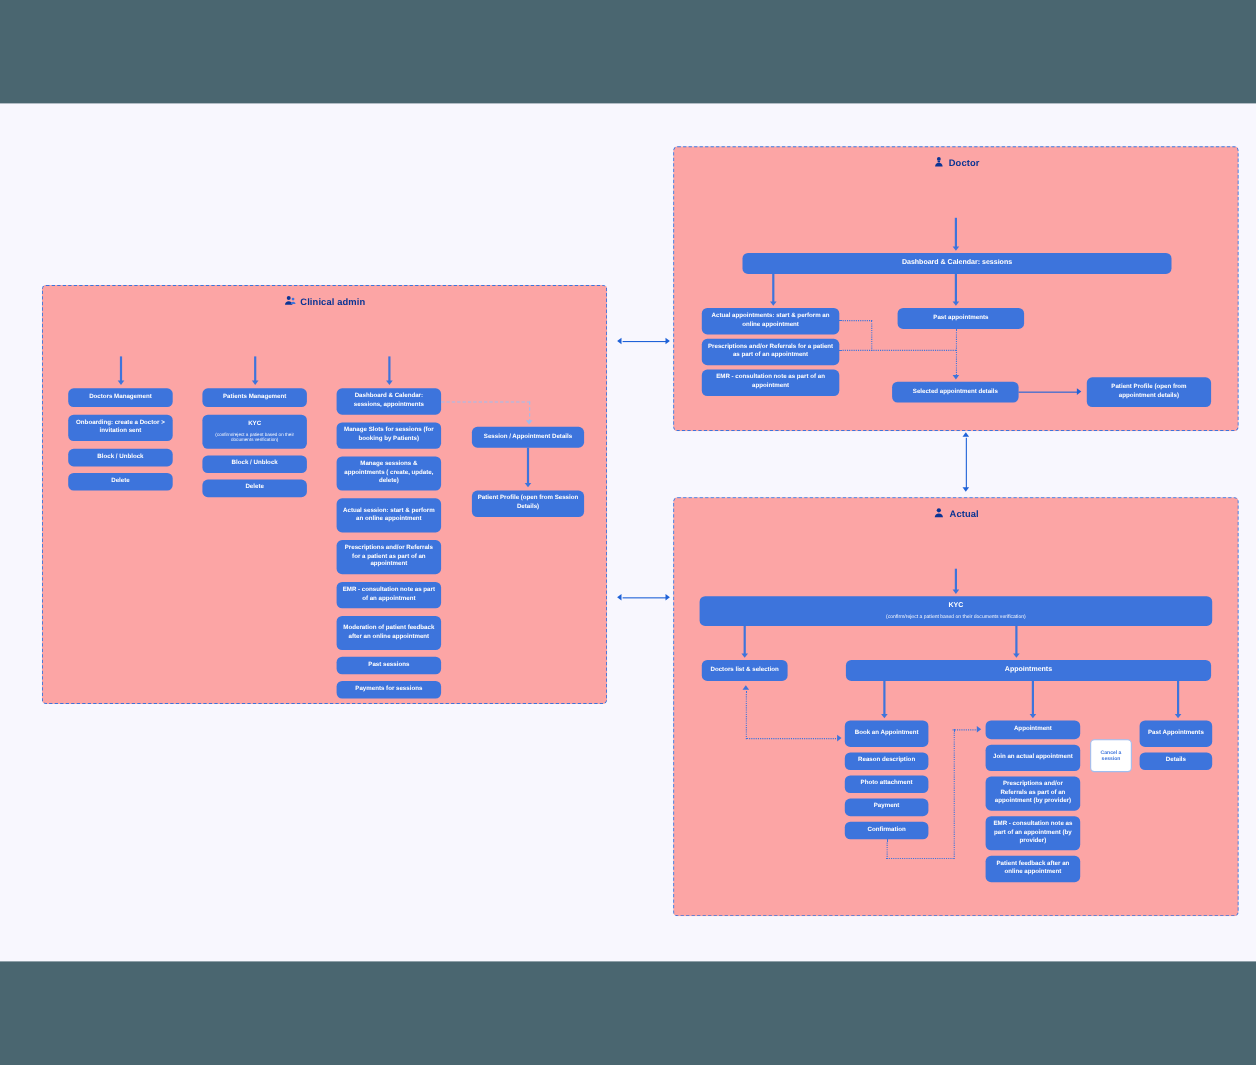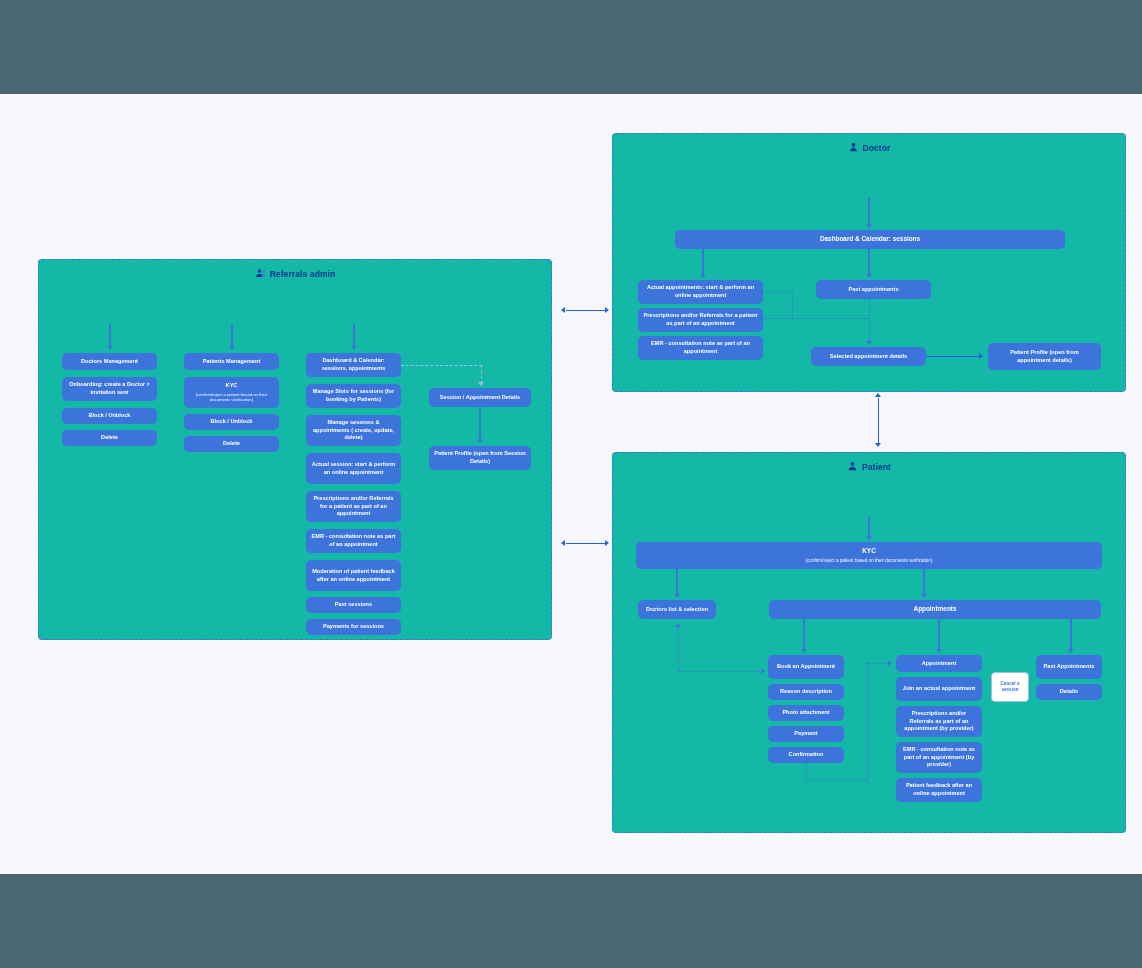--- a/index.html
+++ b/index.html
@@ -15,21 +15,21 @@
     position: absolute; left: 0; top: 94px;
     width: 1142px; height: 780px;
     background: #f8f7fe;
   }
 
   
   .group {
     position: absolute;
     border: 1.5px dashed #3d74dc;
     border-radius: 4px;
-    background: #14b8a6;
+    background: #fca5a5;
   }
   #group-admin   { left: 38px;  top: 259px; width: 514px; height: 381px; }
   #group-doctor  { left: 612px; top: 133px; width: 514px; height: 259px; }
   #group-patient { left: 612px; top: 452px; width: 514px; height: 381px; }
 
   .group-title {
     position: absolute; top: 8px; left: 0; width: 100%;
     text-align: center;
     font-size: 8.5px; font-weight: bold; color: #0a3494;
     letter-spacing: .1px;
@@ -114,21 +114,21 @@
 
   <div class="group" id="group-admin">
     <div class="group-title">
       <span class="person-icon">
         <svg width="11" height="11" viewBox="0 0 16 16">
             <circle cx="6.5" cy="4.3" r="2.6" fill="#0a3494"></circle>
             <path d="M1.6 13.2c0-2.8 2.2-4.6 4.9-4.6s4.9 1.8 4.9 4.6z" fill="#0a3494"></path>
             <circle cx="12.2" cy="5.6" r="1.8" fill="#3d74dc"></circle>
             <path d="M9.2 12.3c0-1.9 1.4-3.1 3.2-3.1s3.1 1.2 3.1 3.1z" fill="#3d74dc"></path>
           </svg>
-      </span><span>Referrals admin</span>
+      </span><span>Clinical admin</span>
     </div>
 
 
     <div class="conn vline" style="left:70.3px; top:64px; width:1.4px; height:23px;"></div>
     <div class="arrow-down" style="left:67.5px; top:86px;"></div>
     <div class="conn vline" style="left:192.3px; top:64px; width:1.4px; height:23px;"></div>
     <div class="arrow-down" style="left:189.5px; top:86px;"></div>
     <div class="conn vline" style="left:314.3px; top:64px; width:1.4px; height:23px;"></div>
     <div class="arrow-down" style="left:311.5px; top:86px;"></div>
 
@@ -208,21 +208,21 @@
     <div class="box sub" style="left:375px; top:209px; width:113px; height:27px;">Patient Profile (open from appointment details)</div>
   </div>
 
   <div class="group" id="group-patient">
     <div class="group-title">
       <span class="person-icon">
         <svg width="11" height="11" viewBox="0 0 16 16">
             <circle cx="8" cy="4.2" r="2.8" fill="#0a3494"></circle>
             <path d="M2.6 13.4c0-3 2.4-5 5.4-5s5.4 2 5.4 5z" fill="#0a3494"></path>
           </svg>
-      </span><span>Patient</span>
+      </span><span>Actual</span>
     </div>
 
 
     <div class="conn vline" style="left:255.3px; top:64px; width:1.4px; height:20px;"></div>
     <div class="arrow-down" style="left:252.5px; top:83px;"></div>
 
     <div class="box sub-md" style="left:23px; top:89px; width:466px; height:27px; flex-direction:column;">
       <span>KYC</span>
       <span class="sub-line">(confirm/reject a patient based on their documents verification)</span>
     </div>

